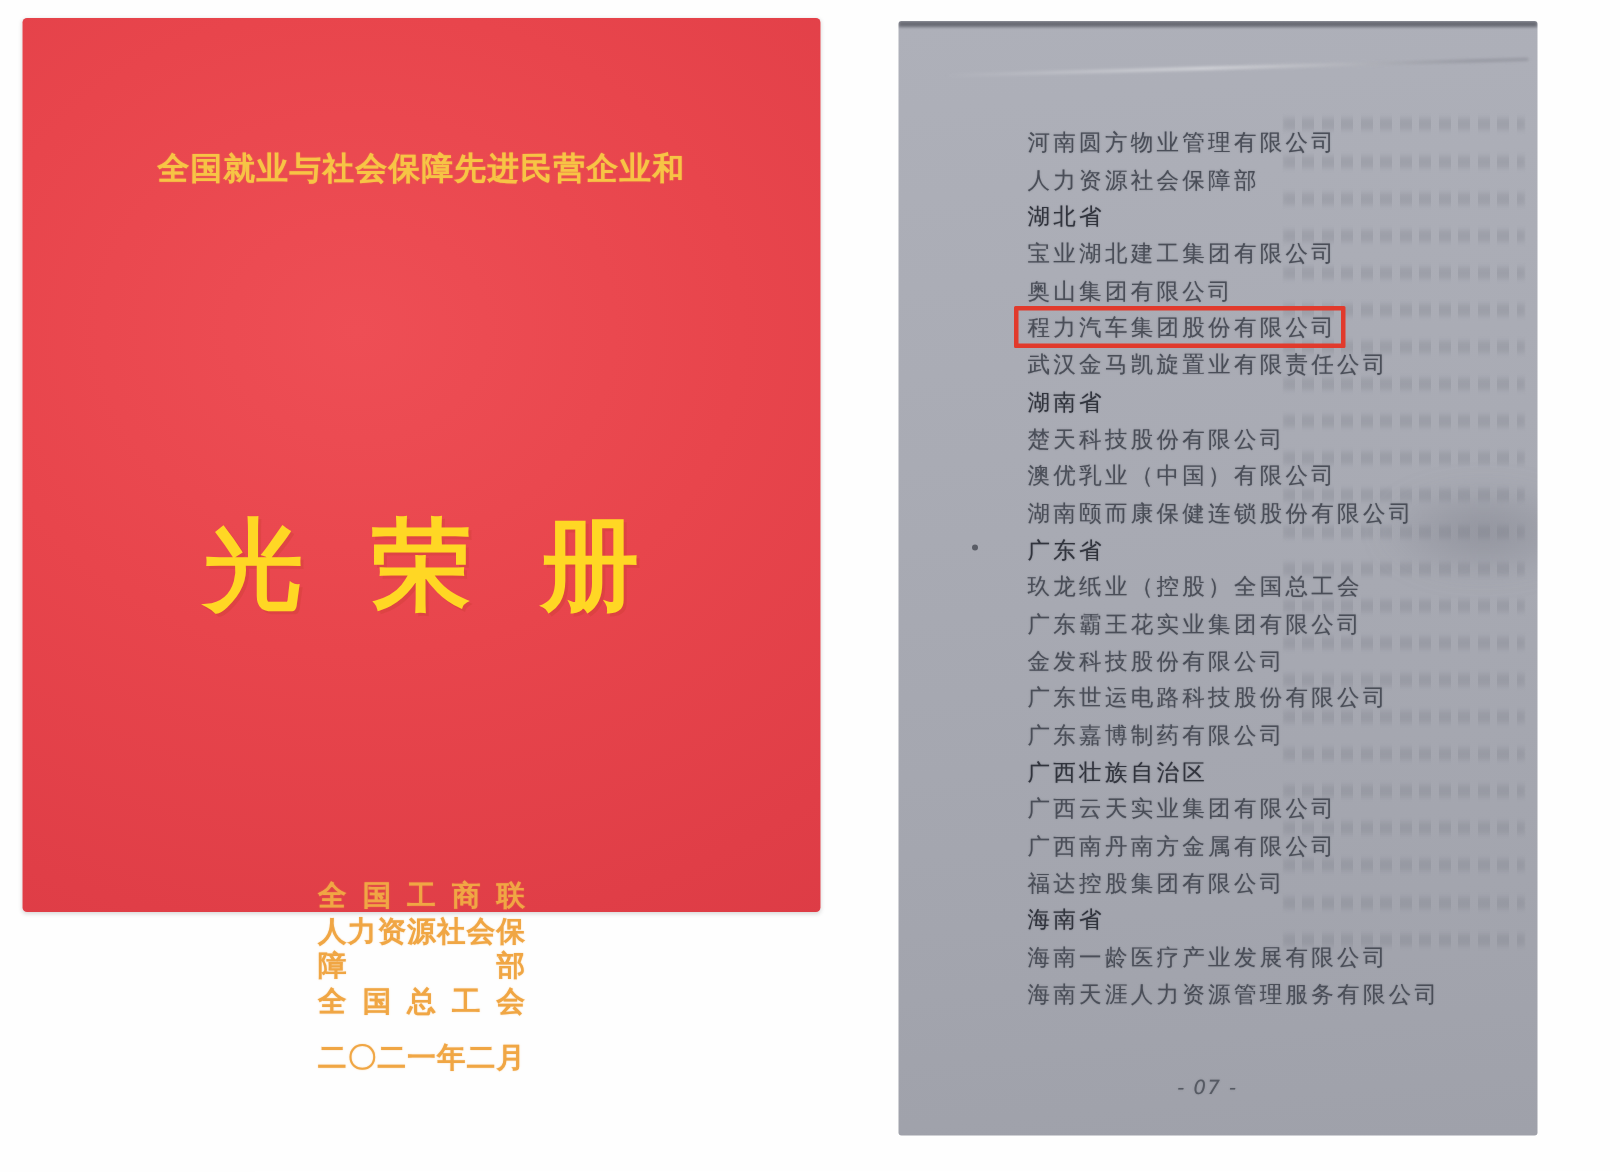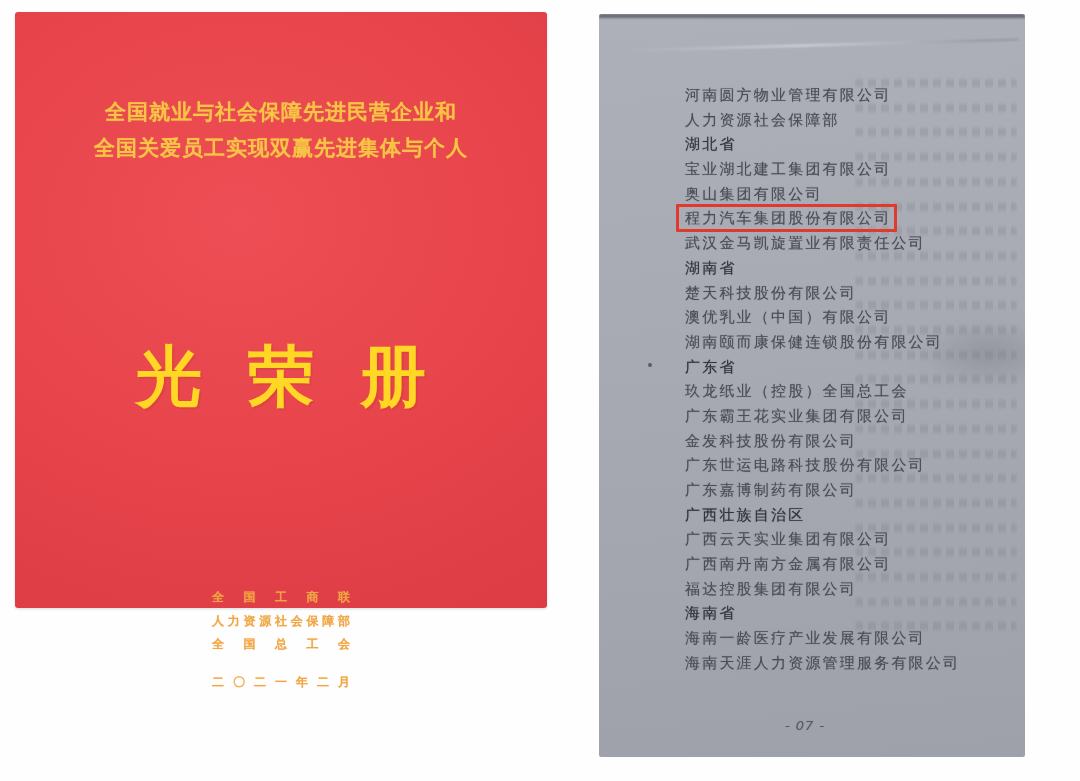--- a/index.html
+++ b/index.html
@@ -38,21 +38,21 @@
     color: #ffd724;
     letter-spacing: 46px; padding-left: 46px;
     text-shadow: 2px 2px 0 rgba(150,50,0,0.12);
   }
   .cover-orgs {
     position: absolute; top: 574px; left: 0; right: 0;
   }
   .org-line, .date-line {
     width: 138px; margin: 0 auto;
     color: #f0a644;
-    font-size: 12px; font-weight: bold;
+    font-size: 19px; font-weight: bold;
     line-height: 23.5px;
     text-align: justify; text-align-last: justify;
     text-justify: distribute;
     text-shadow: 0 0 1px rgba(240,166,68,0.55);
   }
   .date-line { margin-top: 14px; }
 
   
   .page {
     position: absolute;
@@ -127,21 +127,20 @@
   }
 </style>
 </head>
 <body>
 
 <div class="canvas">
 
   <div class="cover">
     <div class="cover-subtitle">
       <div>全国就业与社会保障先进民营企业和</div>
-      <div>全国关爱员工实现双赢先进集体与个人</div>
     </div>
     <div class="cover-title">光荣册</div>
     <div class="cover-orgs">
       <div class="org-line">全国工商联</div>
       <div class="org-line">人力资源社会保障部</div>
       <div class="org-line">全国总工会</div>
       <div class="date-line">二〇二一年二月</div>
     </div>
   </div>
 

